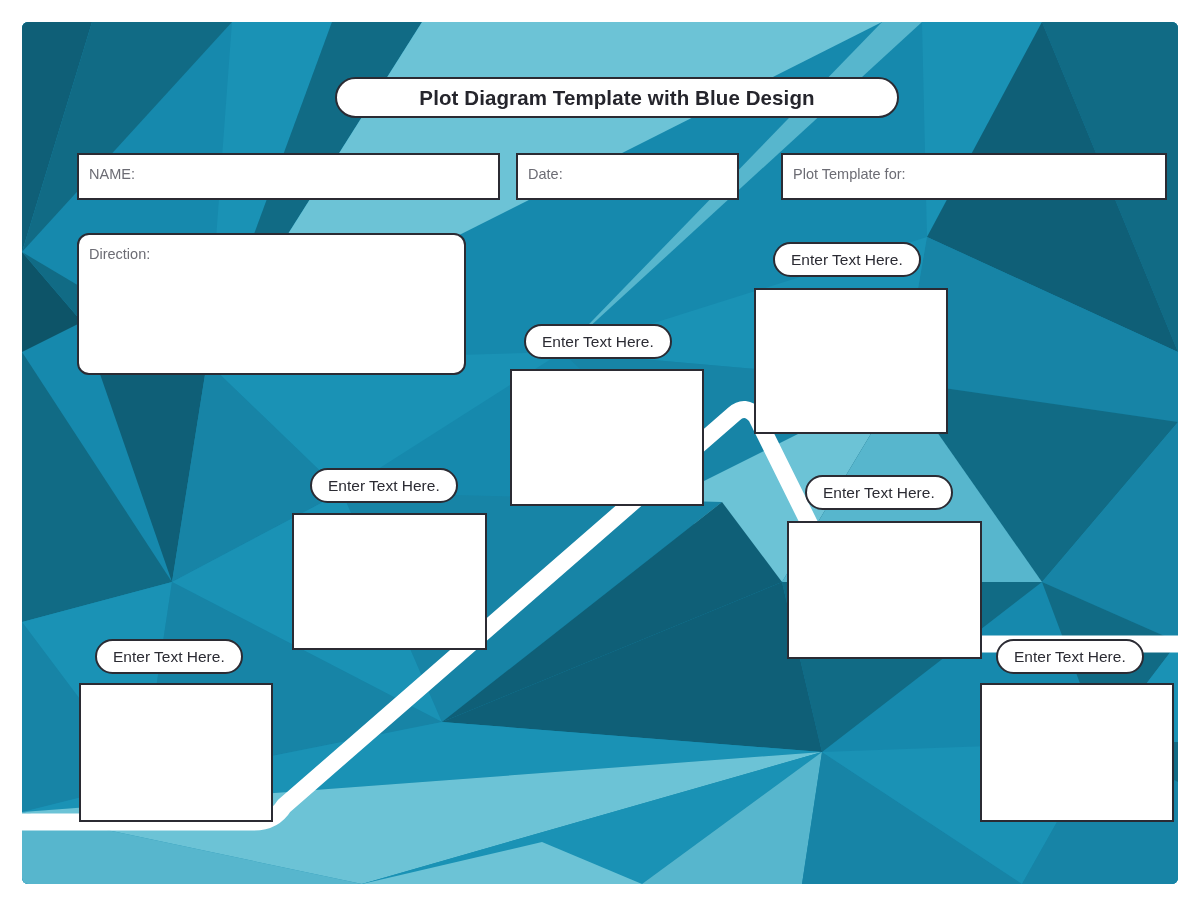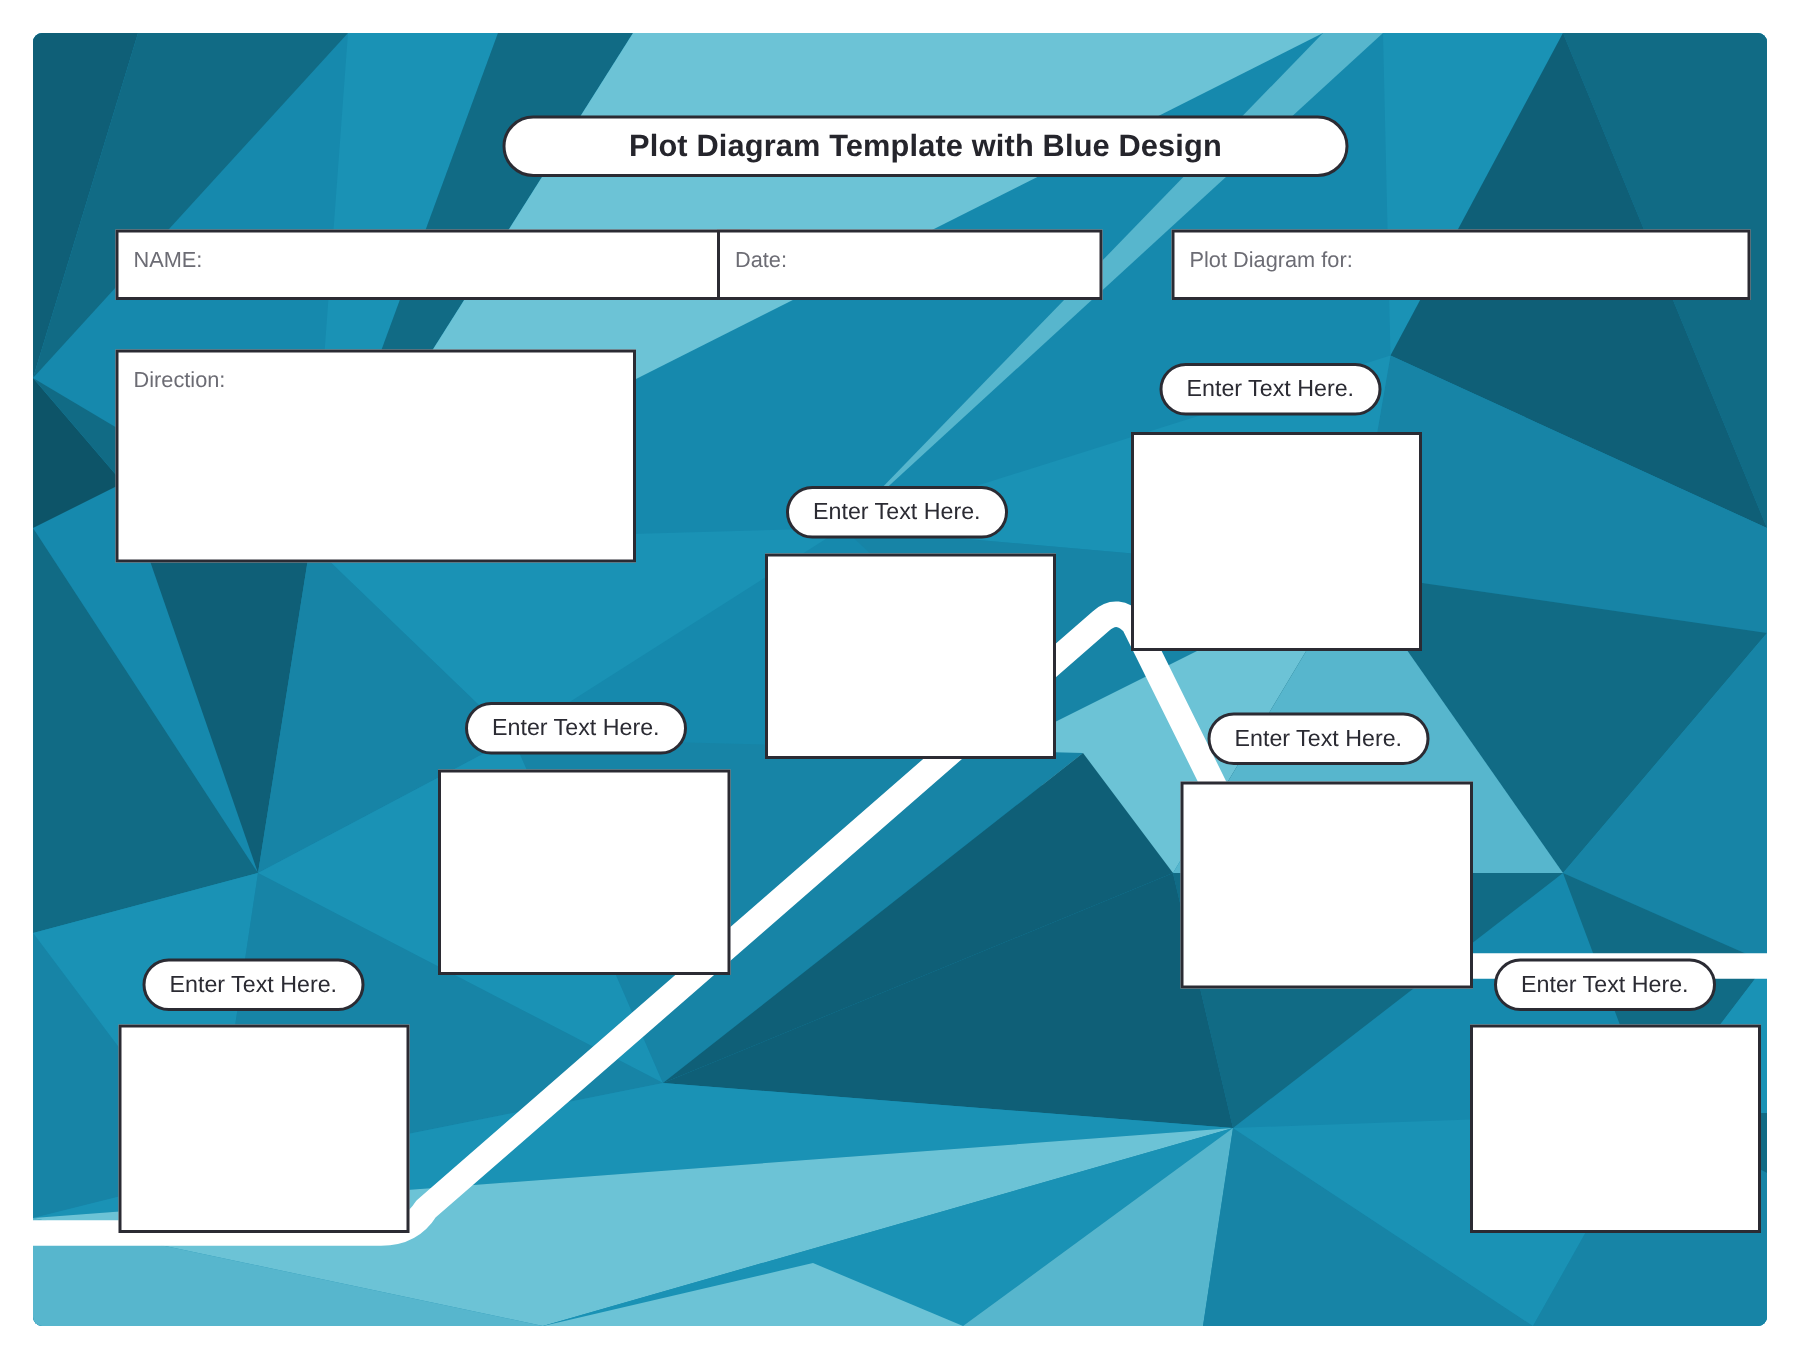--- a/index.html
+++ b/index.html
@@ -81,24 +81,24 @@
   .field-label {
     position: absolute;
     left: 10px;
     top: 11px;
     font-size: 14.5px;
     color: #6c6c74;
     white-space: nowrap;
   }
 
   #field-name    { left: 55px;  top: 131px; width: 423px; height: 47px; }
-  #field-date    { left: 456px; top: 131px; width: 257px; height: 47px; }
+  #field-date    { left: 494px; top: 131px; width: 223px; height: 47px; }
   #field-plotfor { left: 759px; top: 131px; width: 386px; height: 47px; }
 
-  #field-direction { left: 55px; top: 211px; width: 347px; height: 142px; }
+  #field-direction { left: 55px; top: 211px; width: 389px; height: 142px; border-radius: 12px; }
 
   
   .stage-box {
     position: absolute;
     background: #ffffff;
     border: 2px solid #2b2b33;
     box-sizing: border-box;
   }
 
   .stage-pill {
@@ -210,21 +210,21 @@
 
     <div id="field-name" class="field-box">
       <span class="field-label">NAME:</span>
     </div>
 
     <div id="field-date" class="field-box">
       <span class="field-label">Date:</span>
     </div>
 
     <div id="field-plotfor" class="field-box">
-      <span class="field-label">Plot Diagram for:</span>
+      <span class="field-label">Plot Template for:</span>
     </div>
 
     <div id="field-direction" class="field-box">
       <span class="field-label">Direction:</span>
     </div>
 
     <div id="pill-1" class="stage-pill">
       <span class="pill-text">Enter Text Here.</span>
     </div>
     <div id="box-1" class="stage-box"></div>

